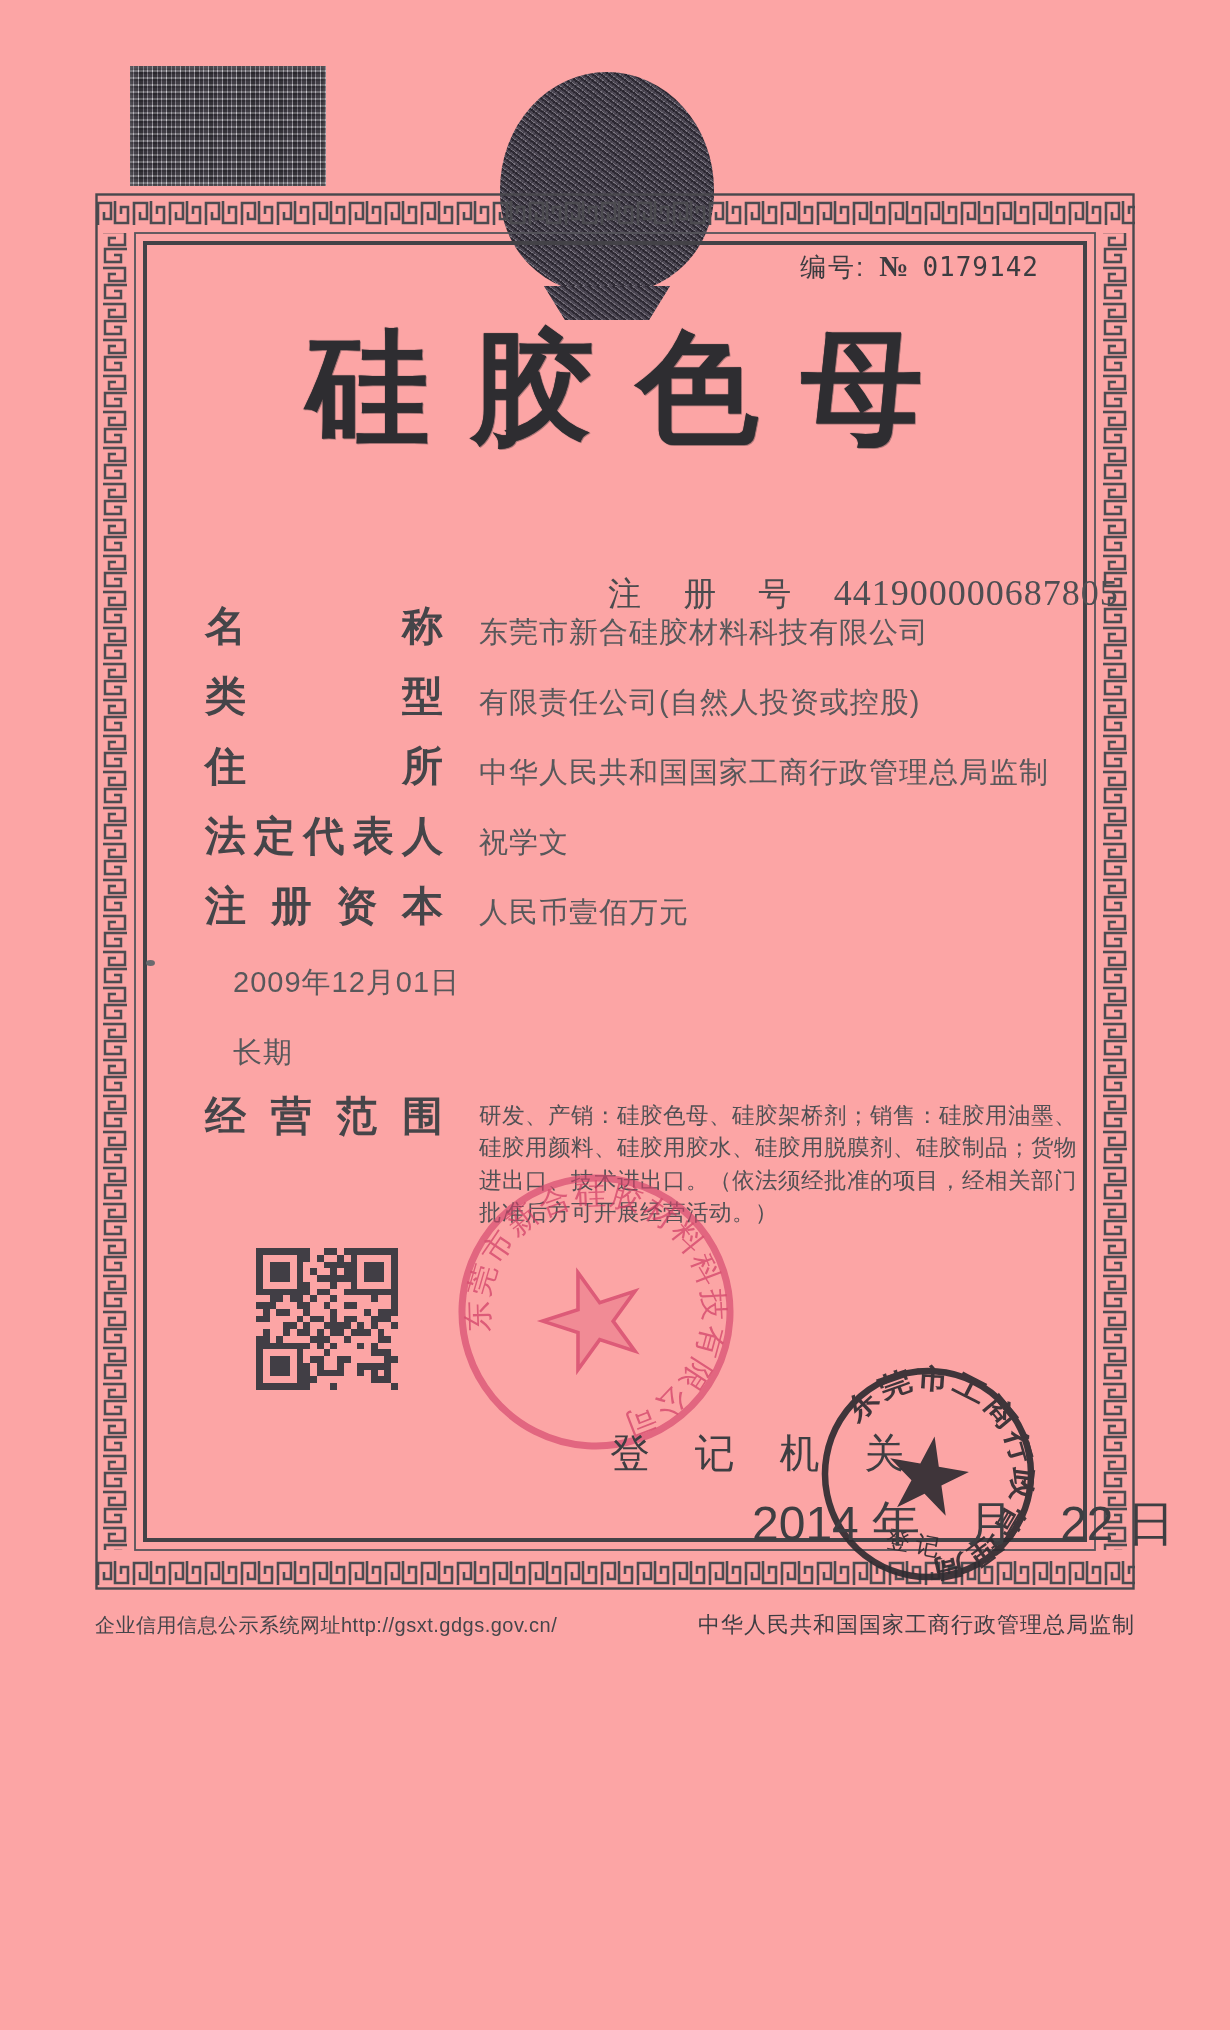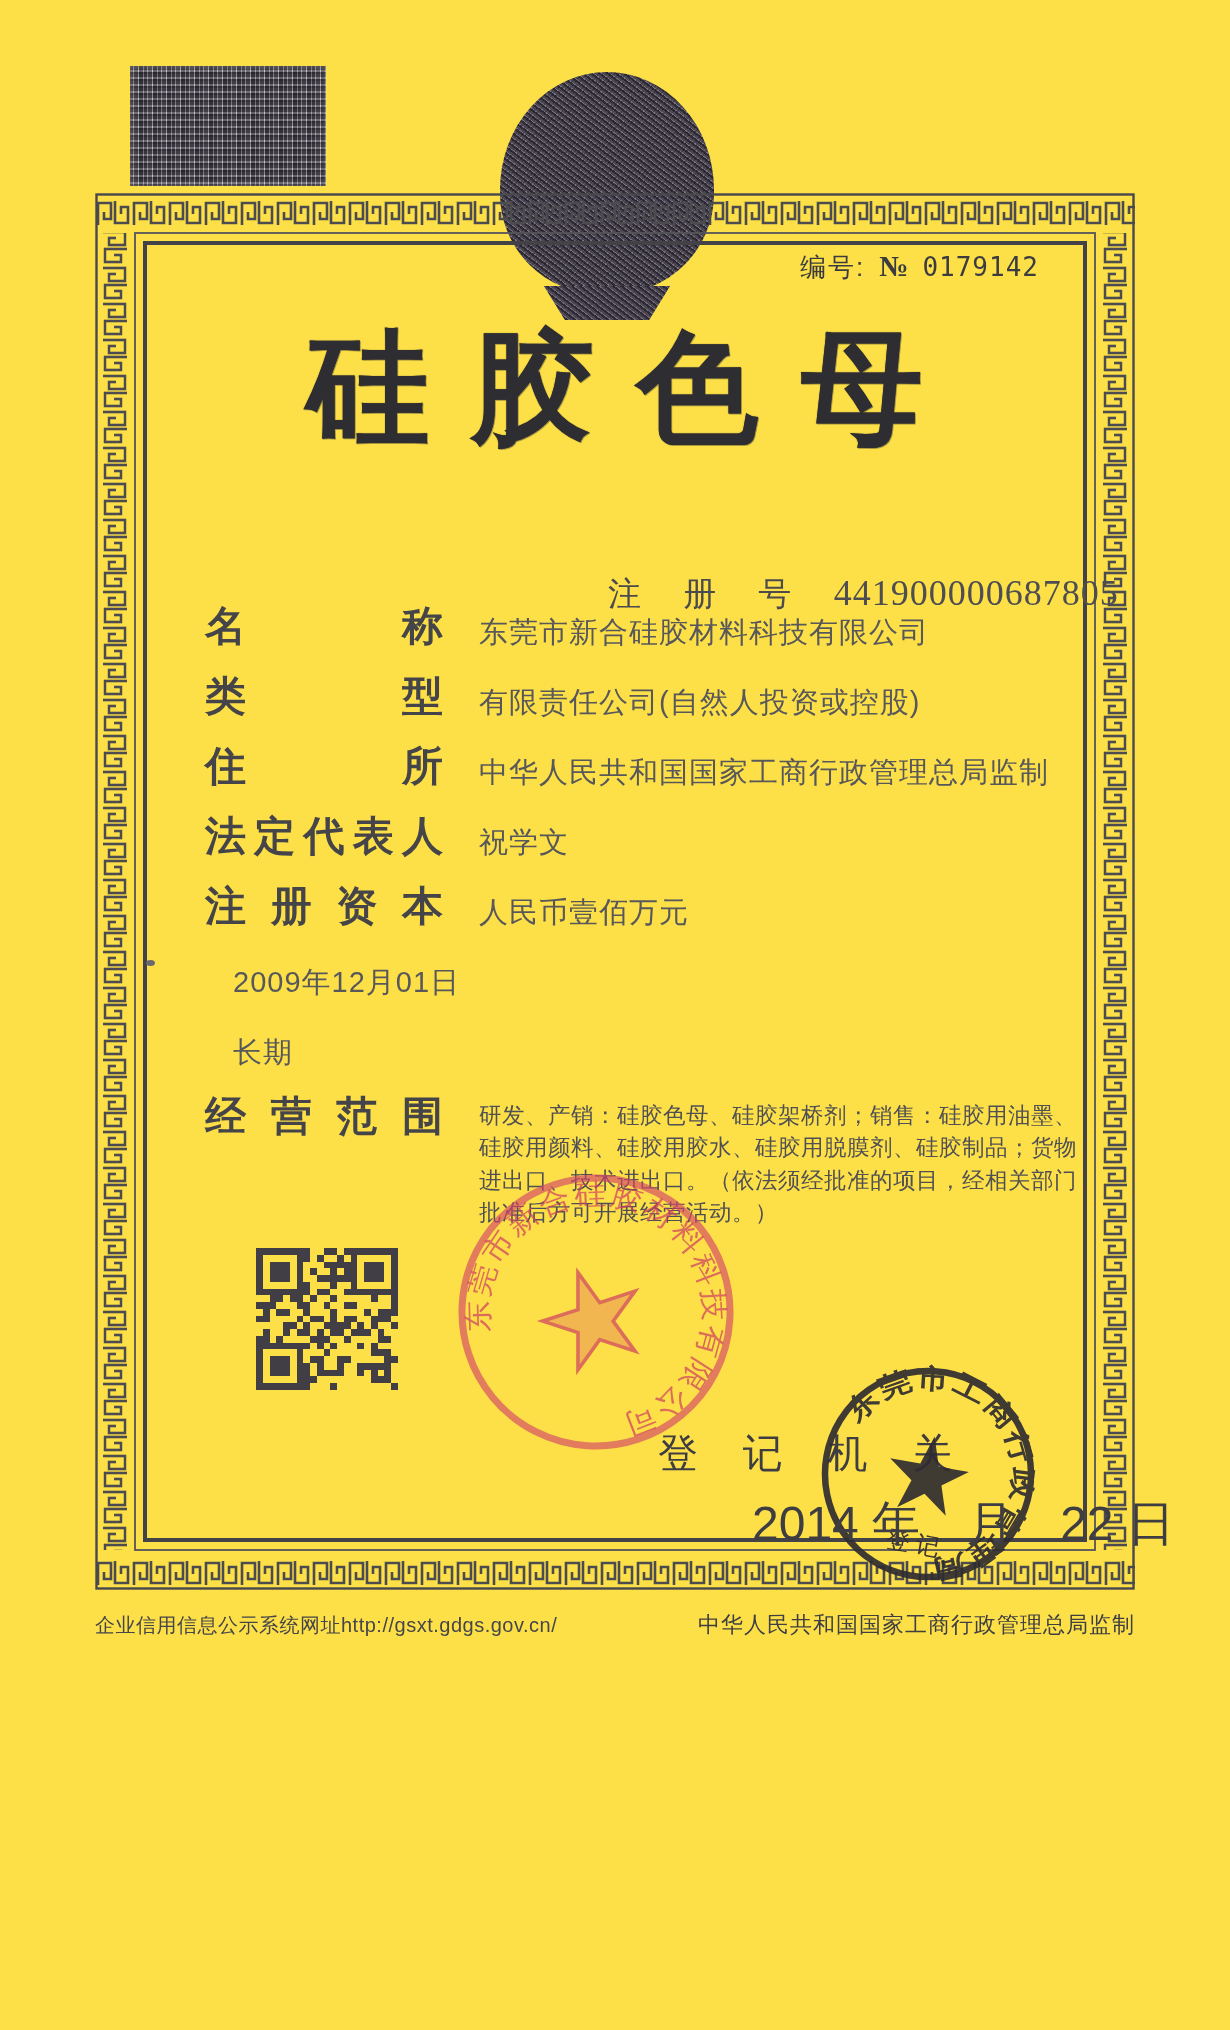--- a/index.html
+++ b/index.html
@@ -1,16 +1,16 @@
 <!DOCTYPE html>
 <html><head>
 <meta charset="utf-8">
 <style>
   html,body{margin:0;padding:0;background:#e8e8e6;}
-  .page{position:relative;width:1230px;height:2030px;margin:0 auto;background:#fde047;
+  .page{position:relative;width:1230px;height:2030px;margin:0 auto;background:#fca5a5;
         font-family:"Liberation Sans","DejaVu Sans",sans-serif;color:#4a4a4c;overflow:hidden;}
 
   
   .barcode{position:absolute;left:130px;top:66px;width:196px;height:120px;
     background:
       repeating-linear-gradient(0deg, rgba(30,28,34,.35) 0 2px, rgba(255,255,255,.25) 2px 4px, rgba(60,57,64,.3) 4px 7px),
       repeating-linear-gradient(90deg,#35323a 0 3px,#9b97a1 3px 4px,#423f47 4px 8px,#b7b4bc 8px 9px,#2f2d33 9px 13px,#8a8790 13px 14px);
     box-shadow:inset 0 0 6px rgba(255,255,255,.35);}
 
   
@@ -58,21 +58,21 @@
   .qr{position:absolute;left:256px;top:1248px;width:142px;height:142px;display:grid;
     grid-template-columns:repeat(21,1fr);grid-template-rows:repeat(21,1fr);filter:blur(.3px);}
   .qr div{background:transparent;}
   .qr .qm{background:#413e45;}
 
   
   .seal-company{position:absolute;left:444px;top:1160px;width:304px;height:304px;}
   .seal-registry{position:absolute;left:806px;top:1352px;width:244px;height:244px;}
 
   
-  .registrar{position:absolute;left:610px;top:1426px;font-size:40px;letter-spacing:.42em;color:#3e3e42;font-weight:500;margin-left:48px;}
+  .registrar{position:absolute;left:610px;top:1426px;font-size:40px;letter-spacing:.42em;color:#3e3e42;font-weight:500;}
   .issue-date{position:absolute;left:752px;top:1492px;display:flex;align-items:baseline;gap:46px;
     font-size:48px;color:#3e3e42;z-index:1;}
 
   
   .footer{position:absolute;left:95px;top:1610px;width:1040px;display:flex;justify-content:space-between;align-items:baseline;}
   .footer .left{font-size:20px;color:#45454a;letter-spacing:.5px;}
   .footer .right{font-size:22px;color:#3e3e43;letter-spacing:1px;}
 </style>
 </head>
 <body>

